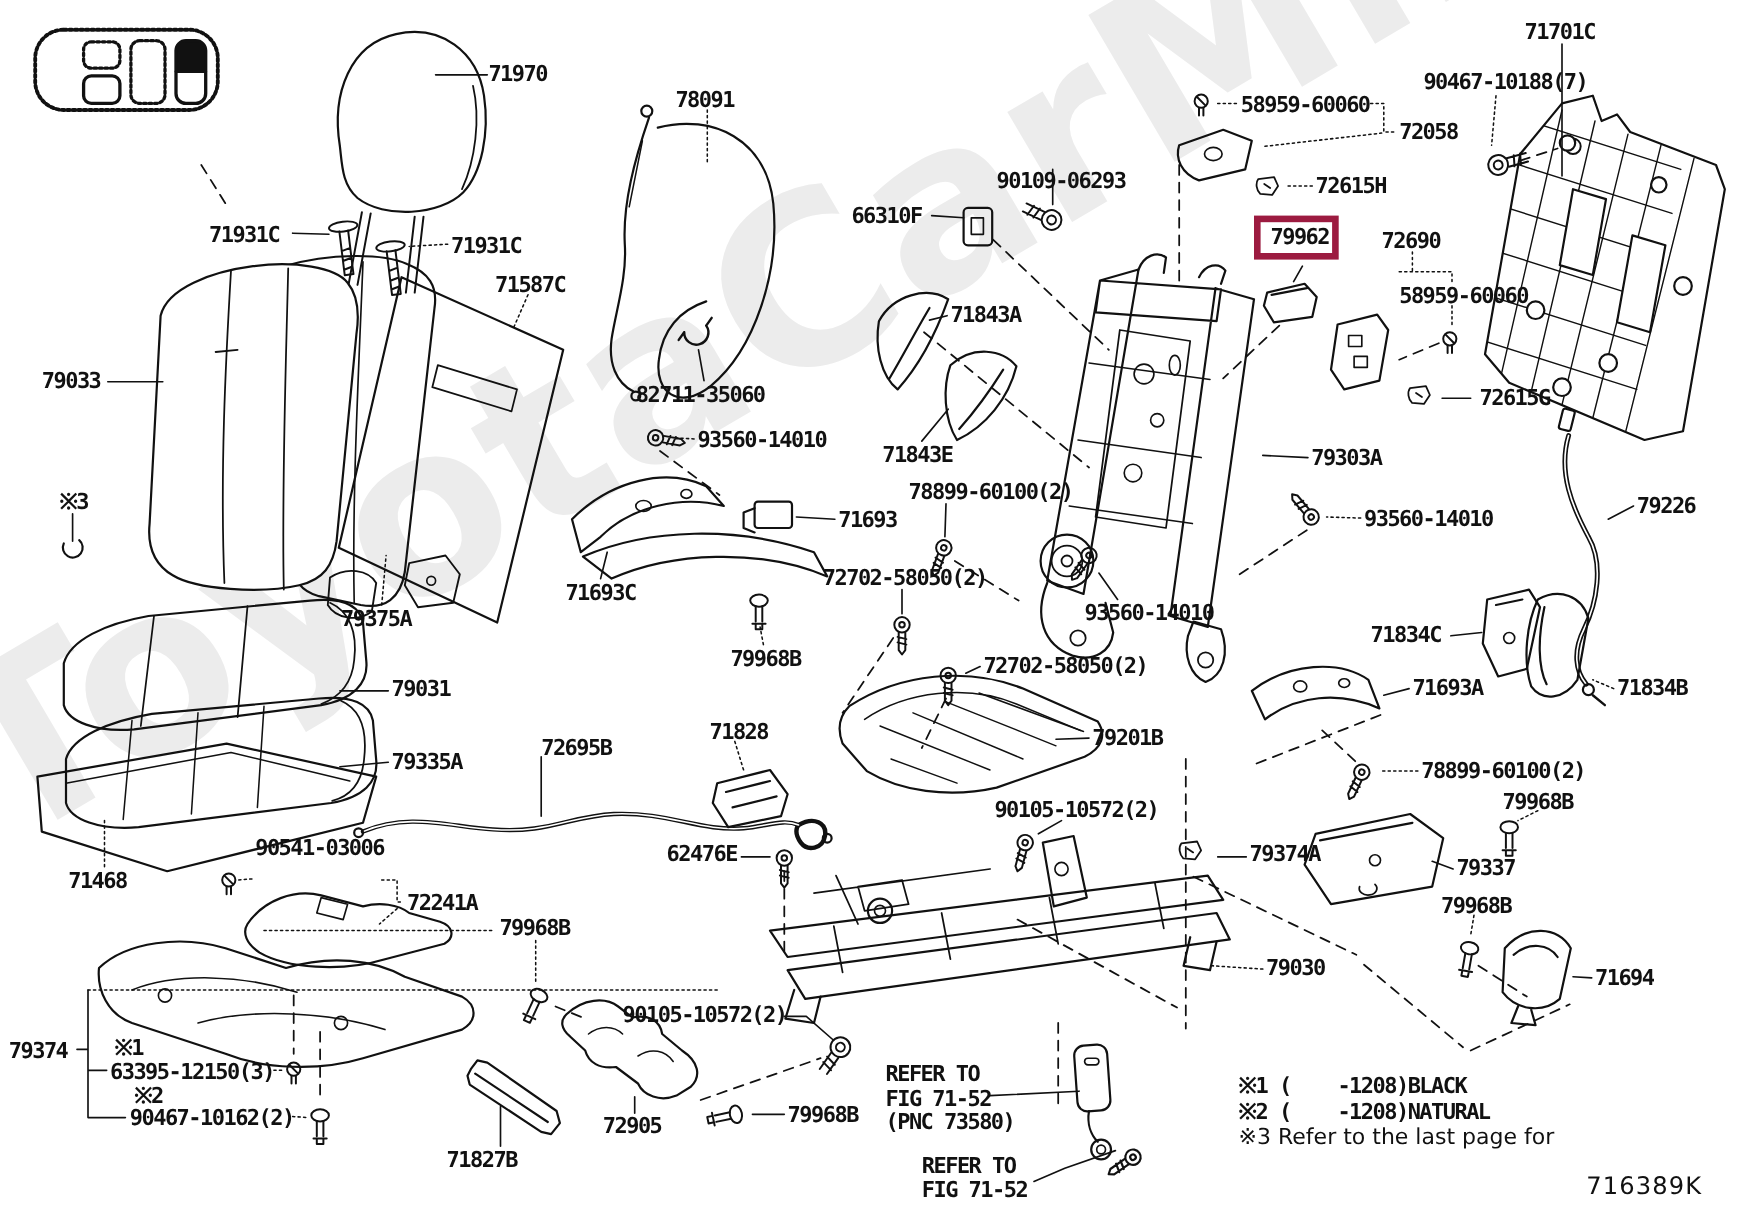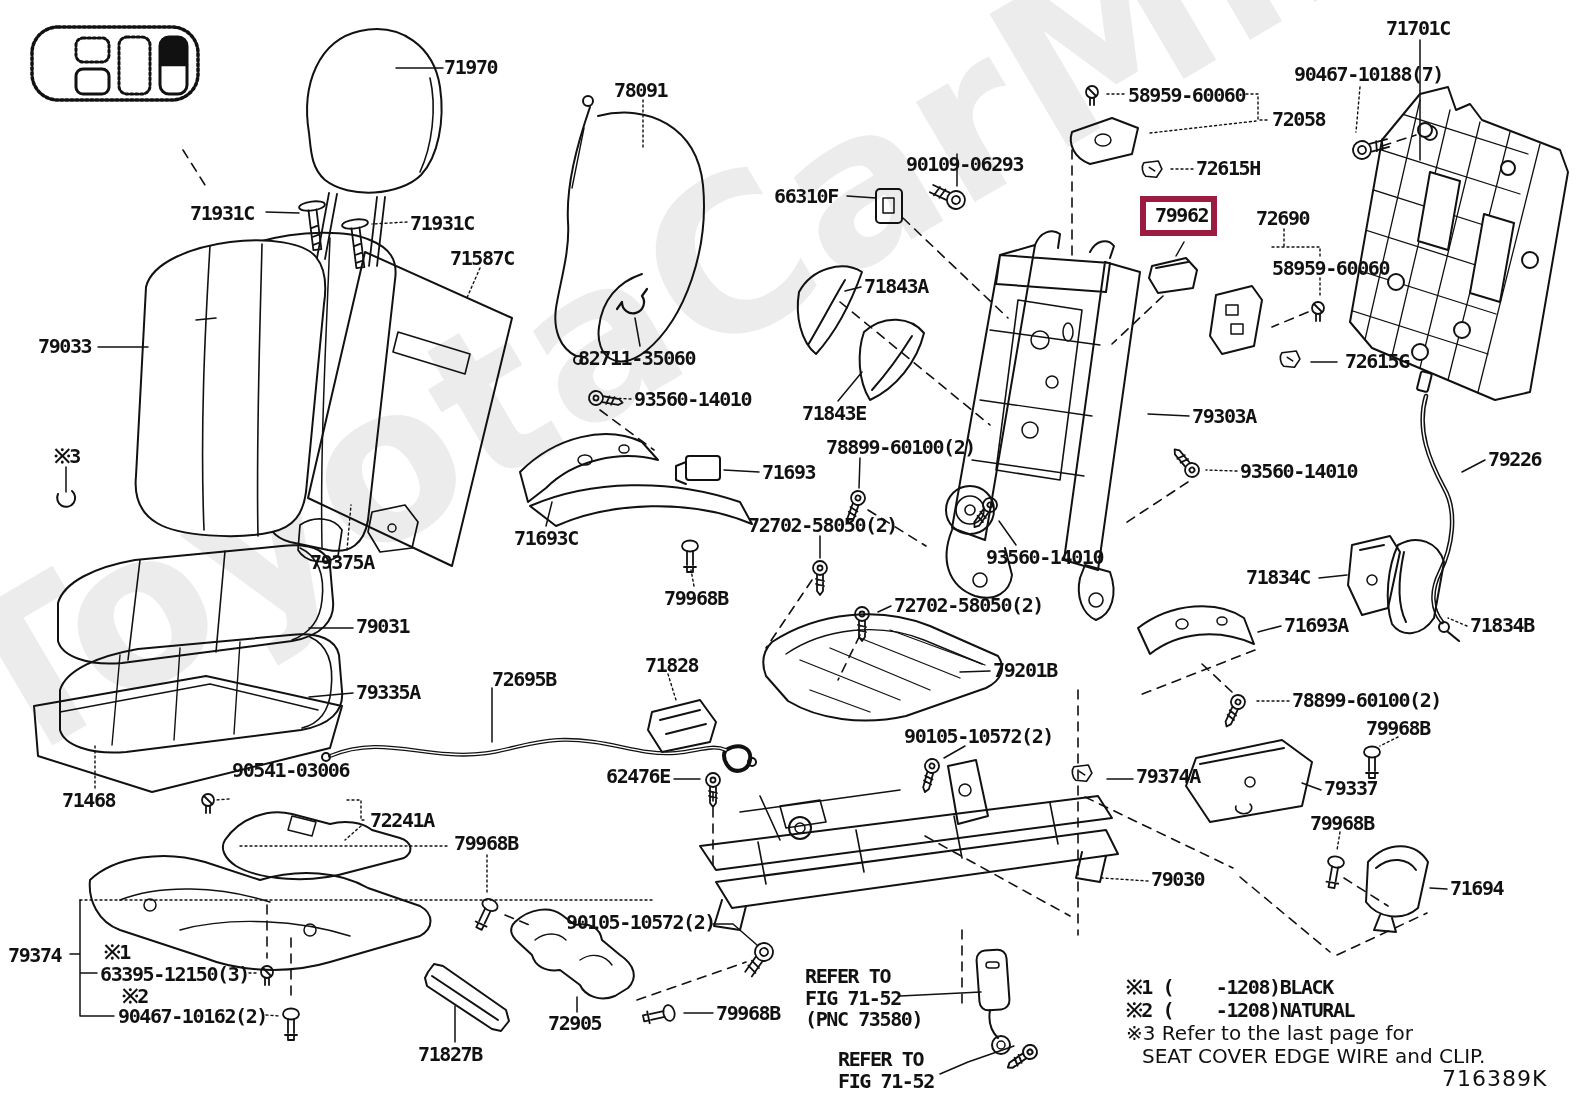--- a/index.html
+++ b/index.html
@@ -354,20 +354,19 @@
       <div class="plabel" style="left: 100px; top: 964px;">63395-12150(3)</div>
       <div class="plabel" style="left: 122px; top: 986px;">※2</div>
       <div class="plabel" style="left: 118px; top: 1006px;">90467-10162(2)</div>
       <div class="plabel" style="left: 548px; top: 1013px;">72905</div>
       <div class="plabel" style="left: 716px; top: 1003px;">79968B</div>
       <div class="plabel" style="left: 805px; top: 966px;">REFER TO</div>
       <div class="plabel" style="left: 805px; top: 988px;">FIG 71-52</div>
       <div class="plabel" style="left: 805px; top: 1009px;">(PNC 73580)</div>
       <div class="plabel" style="left: 838px; top: 1049px;">REFER TO</div>
       <div class="plabel" style="left: 838px; top: 1071px;">FIG 71-52</div>
-      <div class="plabel" style="left: 418px; top: 1044px; text-align: right;">71827B</div>
+      <div class="plabel" style="left: 406px; top: 1044px; text-align: right;">71827B</div>
       <div class="plabel" style="left: 1126px; top: 977px;">※1 (    -1208)BLACK</div>
       <div class="plabel" style="left: 1126px; top: 1000px;">※2 (    -1208)NATURAL</div>
       <div class="plabel note-sans" style="left: 1126px; top: 1023px;">※3 Refer to the last page for</div>
-      <div class="plabel note-sans" style="left: 1142px; top: 1046px;">SEAT COVER EDGE WIRE and CLIP.</div>
       <div class="plabel code" style="left: 1442px; top: 1068px;">716389K</div>
     </div>
 </div>
 
 </body></html>

